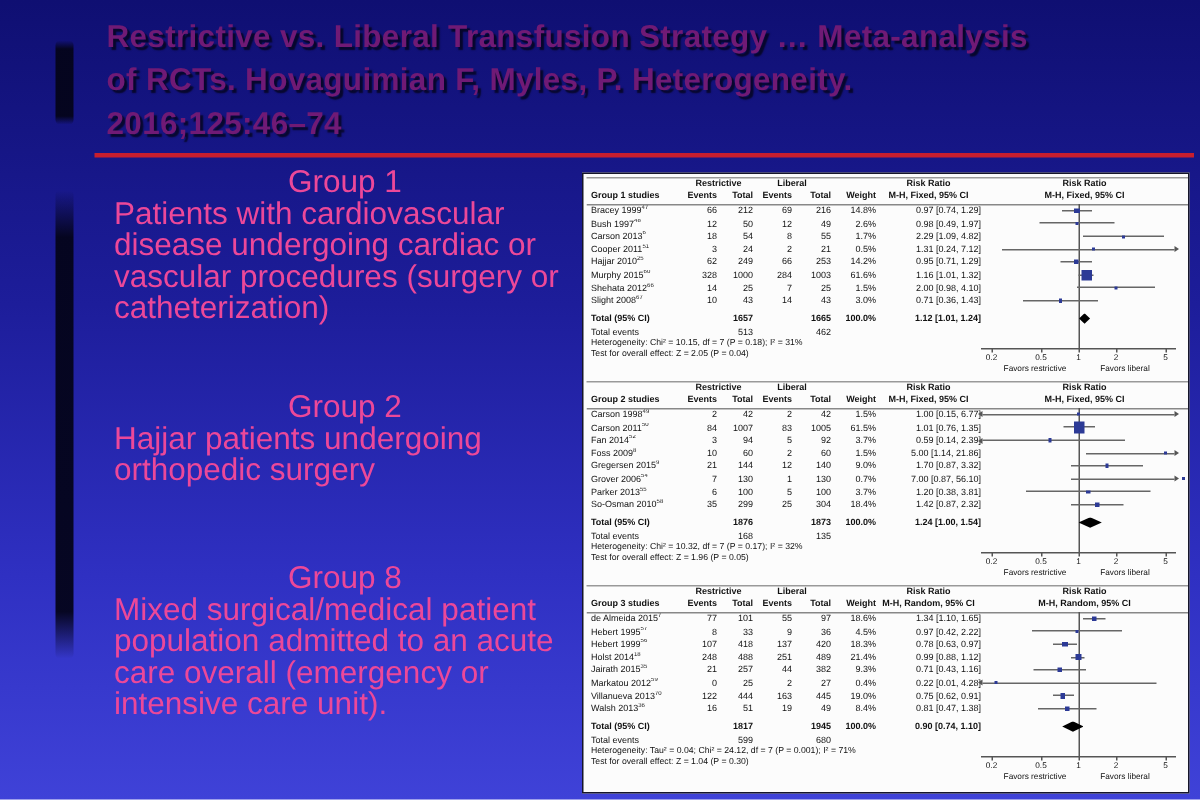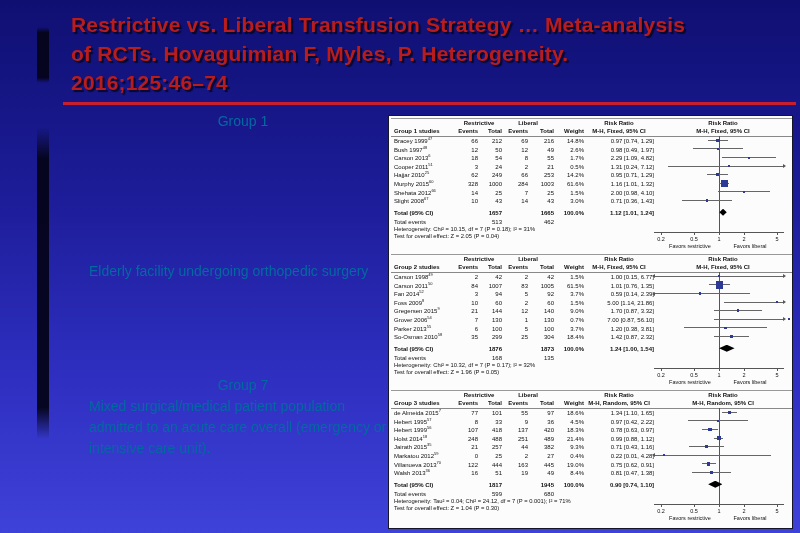--- a/index.html
+++ b/index.html
@@ -6,23 +6,23 @@
   body{
     width:800px;height:533px;position:relative;overflow:hidden;
     font-family:"Liberation Sans",sans-serif;
     background:linear-gradient(to bottom,#0f0f72 0%,#1d1d9a 38%,#2f30c2 72%,#3f42d8 100%);
   }
   .accent-bar{position:absolute;left:37px;width:12px;border-radius:3px;
     background:linear-gradient(to bottom,rgba(6,6,40,0) 0%,rgba(4,4,26,.95) 10%,rgba(4,4,26,.95) 90%,rgba(6,6,40,0) 100%);}
   .bar1{top:27px;height:56px;}
   .bar2{top:127px;height:312px;}
   .title{position:absolute;left:71px;top:10px;width:724px;font-size:21px;font-weight:bold;
-    color:#b91c1c;line-height:29px;text-shadow:2px 2px 1px rgba(0,0,0,.65);letter-spacing:.2px;}
+    color:#701a75;line-height:29px;text-shadow:2px 2px 1px rgba(0,0,0,.65);letter-spacing:.2px;}
   .redline{position:absolute;left:63px;top:102px;width:733px;height:3px;background:#c81e2e;}
-  .gtext{position:absolute;left:89px;width:308px;color:#0369a1;font-size:14px;line-height:21px;}
+  .gtext{position:absolute;left:76px;width:308px;color:#ec4899;font-size:21px;line-height:21px;}
   .gtext .gh{text-align:center;}
   .g1{top:111px;} .g2{top:261px;} .g3{top:375px;}
   .panel{position:absolute;left:388px;top:115px;width:405px;height:414px;box-sizing:border-box;
     background:#fcfcfc;border:1px solid #15152a;padding:2px 0 0 2px;}
   .fp{position:relative;height:135px;border-top:1px solid #999;overflow:hidden;color:#111;}
   .r{display:flex;height:8.6px;line-height:8.6px;font-size:6px;white-space:nowrap;}
   .h{font-weight:bold;}
   .hb{border-bottom:1px solid #888;}
   .cs{width:62px;padding-left:3px;overflow:hidden;}
   .c1{width:22px;text-align:right;} .c2{width:24px;text-align:right;}
@@ -53,26 +53,28 @@
 
 <div class="title">
   <div>Restrictive vs. Liberal Transfusion Strategy … Meta-analysis</div>
   <div>of RCTs. Hovaguimian F, Myles, P. Heterogeneity.</div>
   <div>2016;125:46–74</div>
 </div>
 <div class="redline"></div>
 
 <div class="gtext g1">
   <div class="gh">Group 1</div>
+  <div>Patients with cardiovascular disease undergoing cardiac or vascular procedures (surgery or catheterization)</div>
 </div>
 <div class="gtext g2">
-  <div>Elderly facility undergoing orthopedic surgery</div>
+  <div class="gh">Group 2</div>
+  <div>Hajjar patients undergoing orthopedic surgery</div>
 </div>
 <div class="gtext g3">
-  <div class="gh">Group 7</div>
+  <div class="gh">Group 8</div>
   <div>Mixed surgical/medical patient population admitted to an acute care overall (emergency or intensive care unit).</div>
 </div>
 
 <div class="panel">
   <div class="fp" id="fp0">
       <div class="r h" style="height:8px">
       <div class="cs"></div>
         <div class="sp2">Restrictive</div>
       <div class="sp2b">Liberal</div>
         <div class="c5"></div>

